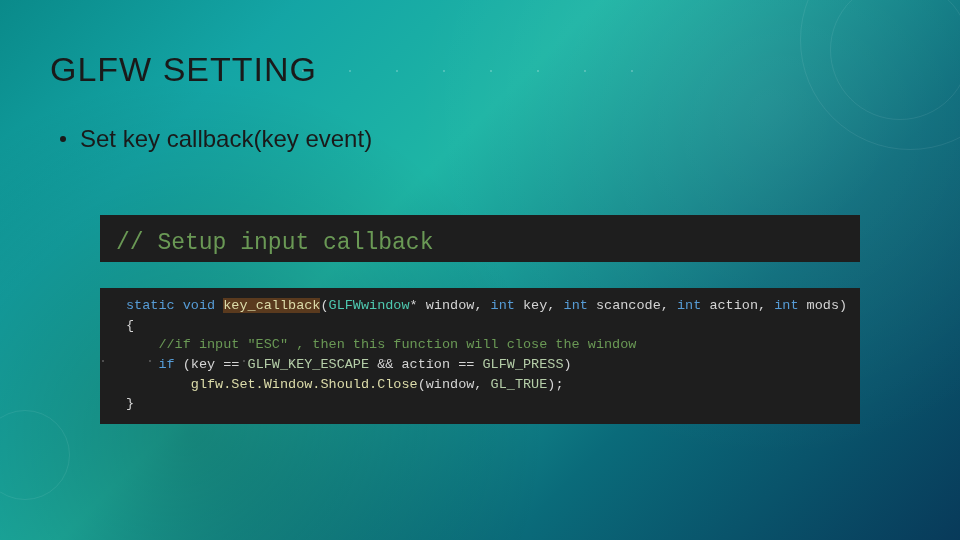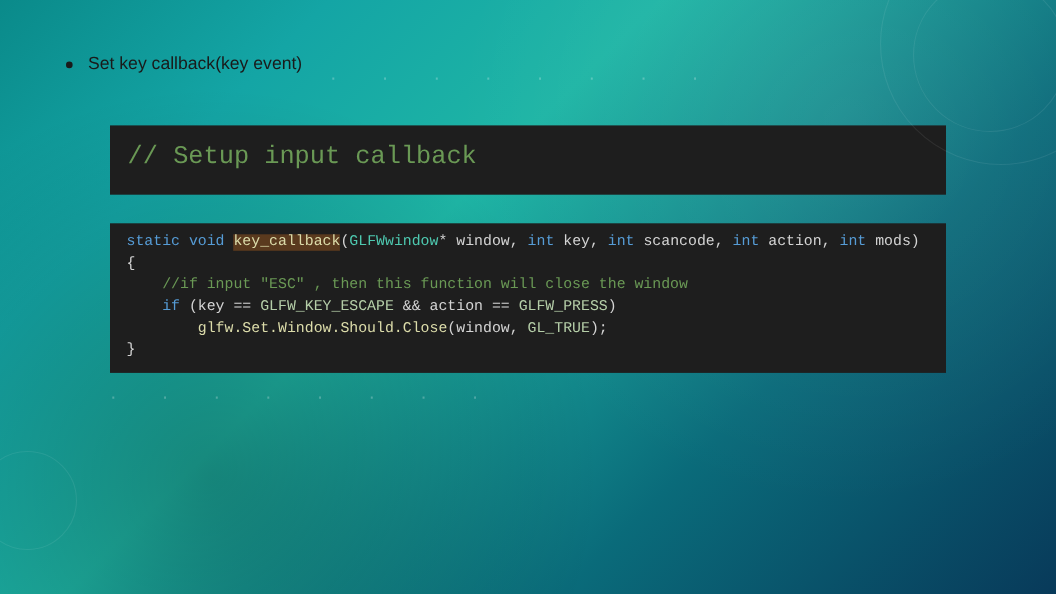--- a/index.html
+++ b/index.html
@@ -44,49 +44,49 @@
     font-size: 34px;
     font-weight: 300;
     letter-spacing: 1px;
     color: #1a1a1a;
     margin-bottom: 36px;
   }
 
   .bullet-row {
     display: flex;
     align-items: center;
-    font-size: 16px;
+    font-size: 24px;
     color: #1a1a1a;
-    margin-bottom: 46px;
+    margin-bottom: 62px;
     margin-left: 10px;
     text-align: center;
   }
   .bullet-dot {
     width: 6px; height: 6px; border-radius: 50%;
     background: #1a1a1a;
     margin-right: 14px;
   }
 
   
   .code-big {
     background: #1e1e1e;
     margin: 0 50px 26px 50px;
-    padding: 12px 16px 18px 16px;
+    padding: 12px 16px 2px 16px;
     font-family: Consolas, "Courier New", monospace;
     font-size: 23px;
     line-height: 1.45;
     color: #d4d4d4;
   }
   .code-big .comment { color: #6a9955; }
 
   
   .code-small {
     background: #1e1e1e;
     margin: 0 50px 0 50px;
-    padding: 8px 10px 10px 15px;
+    padding: 8px 10px 10px 26px;
     font-family: Consolas, "Courier New", monospace;
     font-size: 13.5px;
     line-height: 1.45;
     color: #d4d4d4;
     white-space: pre;
   }
   .kw   { color: #569cd6; }
   .type { color: #4ec9b0; }
   .fn   { color: #dcdcaa; }
   .fn-hl{ color: #dcdcaa; background: #5a3a1e; }
@@ -96,20 +96,21 @@
 </style>
 </head>
 <body>
 
 <div class="slide">
   <div class="deco d1"></div>
   <div class="deco d2"></div>
   <div class="deco d3"></div>
   <div class="particles"></div>
 
+  <h1 class="title">GLFW SETTING</h1>
 
   <div class="bullet-row">
     <span class="bullet-dot"></span>
     <span>Set key callback(key event)</span>
   </div>
 
   <div class="code-big">
     <div class="comment">// Setup input callback</div>
   </div>
 

